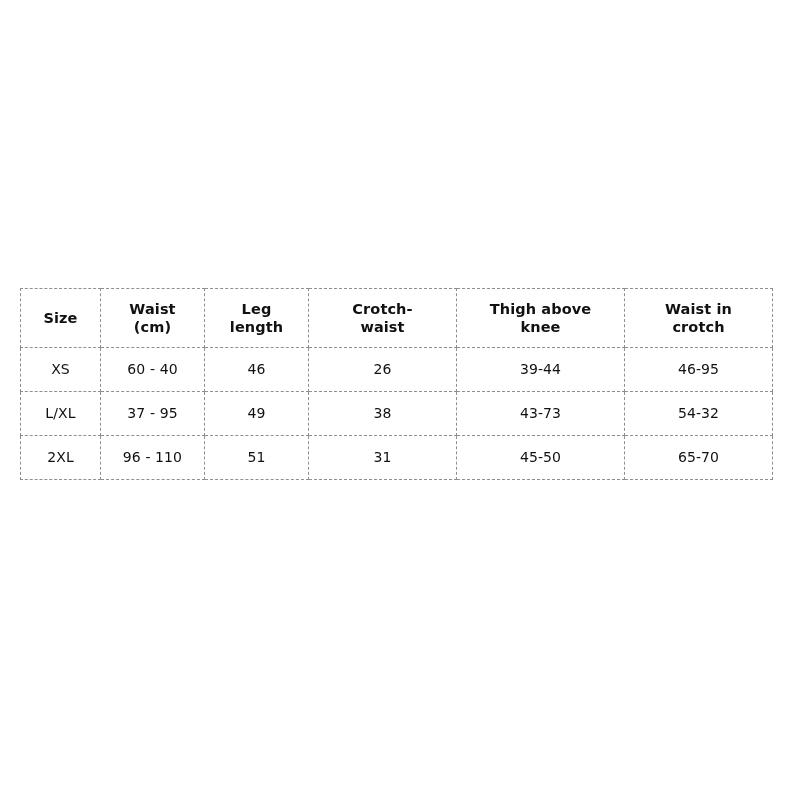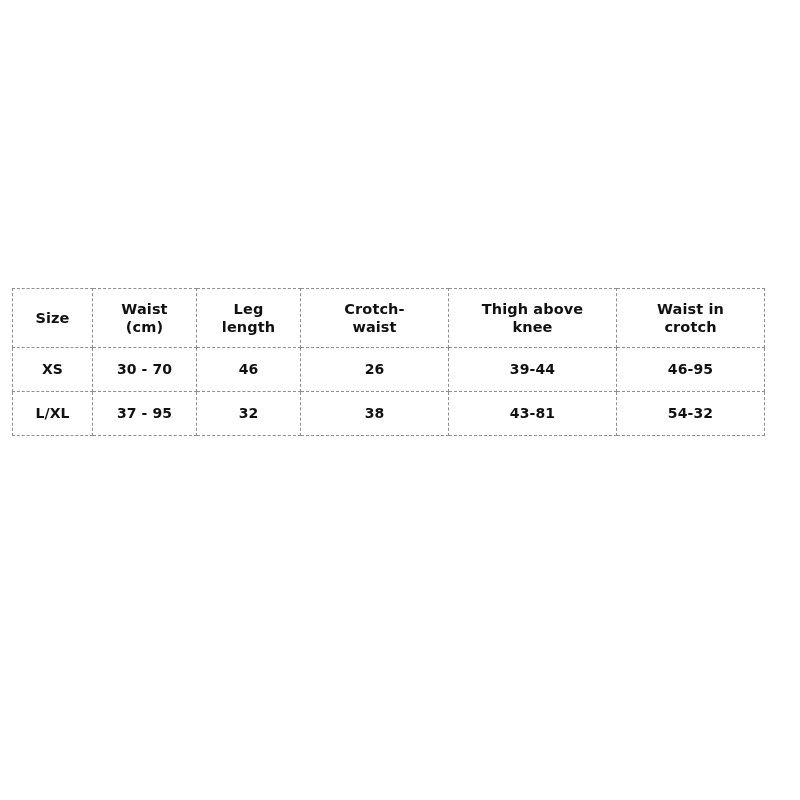--- a/index.html
+++ b/index.html
@@ -11,21 +11,21 @@
     height: 800px;
     background: #ffffff;
     font-family: "DejaVu Sans", sans-serif;
     color: #111111;
     position: relative;
     overflow: hidden;
   }
 
   #size-chart-wrap {
     position: absolute;
-    left: 12px;
+    left: 20px;
     top: 288px;
     width: 752px;
   }
 
   table.size-table {
     border-collapse: collapse;
     width: 752px;
     table-layout: fixed;
   }
 
@@ -42,21 +42,21 @@
     height: 58px;
     font-size: 14.5px;
     font-weight: bold;
     line-height: 1.25;
     letter-spacing: 0.1px;
   }
 
   tbody td {
     height: 43px;
     font-size: 14px;
-    font-weight: bold;
+    font-weight: normal;
     line-height: 1.25;
     letter-spacing: 0.1px;
   }
 
   
   col.c0 { width: 80px; }
   col.c1 { width: 104px; }
   col.c2 { width: 104px; }
   col.c3 { width: 148px; }
   col.c4 { width: 168px; }
@@ -106,21 +106,21 @@
 crotch</span>
         </th>
       </tr>
     </thead>
     <tbody>
       <tr>
         <td>
             <span class="cell-inner">XS</span>
           </td>
         <td>
-            <span class="cell-inner">30 - 70</span>
+            <span class="cell-inner">60 - 40</span>
           </td>
         <td>
             <span class="cell-inner">46</span>
           </td>
         <td>
             <span class="cell-inner">26</span>
           </td>
         <td>
             <span class="cell-inner">39-44</span>
           </td>
@@ -129,27 +129,47 @@
           </td>
       </tr>
       <tr>
         <td>
             <span class="cell-inner">L/XL</span>
           </td>
         <td>
             <span class="cell-inner">37 - 95</span>
           </td>
         <td>
-            <span class="cell-inner">32</span>
+            <span class="cell-inner">49</span>
           </td>
         <td>
             <span class="cell-inner">38</span>
           </td>
         <td>
-            <span class="cell-inner">43-81</span>
+            <span class="cell-inner">43-73</span>
           </td>
         <td>
             <span class="cell-inner">54-32</span>
+          </td>
+      </tr>
+      <tr>
+        <td>
+            <span class="cell-inner">2XL</span>
+          </td>
+        <td>
+            <span class="cell-inner">96 - 110</span>
+          </td>
+        <td>
+            <span class="cell-inner">51</span>
+          </td>
+        <td>
+            <span class="cell-inner">31</span>
+          </td>
+        <td>
+            <span class="cell-inner">45-50</span>
+          </td>
+        <td>
+            <span class="cell-inner">65-70</span>
           </td>
       </tr>
     </tbody>
   </table>
 </div>
 
 </body></html>

